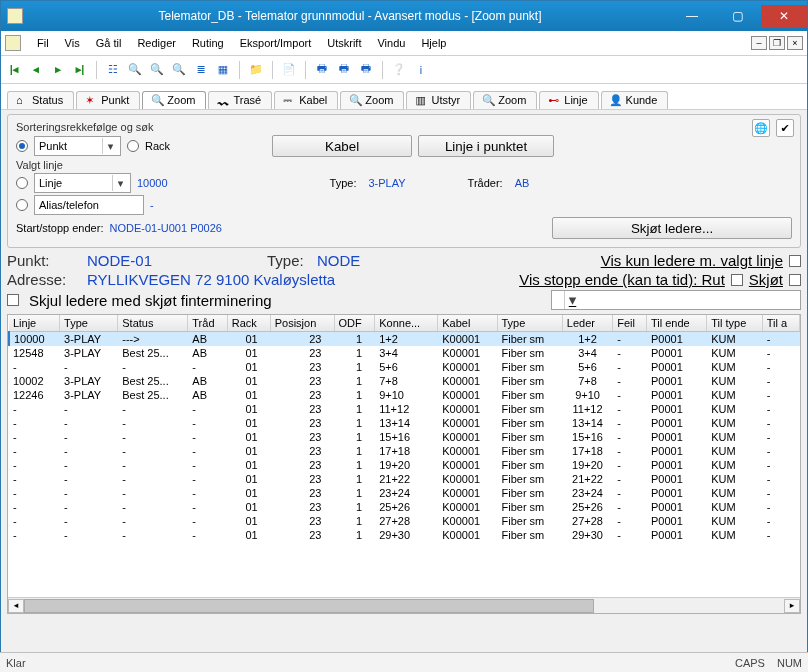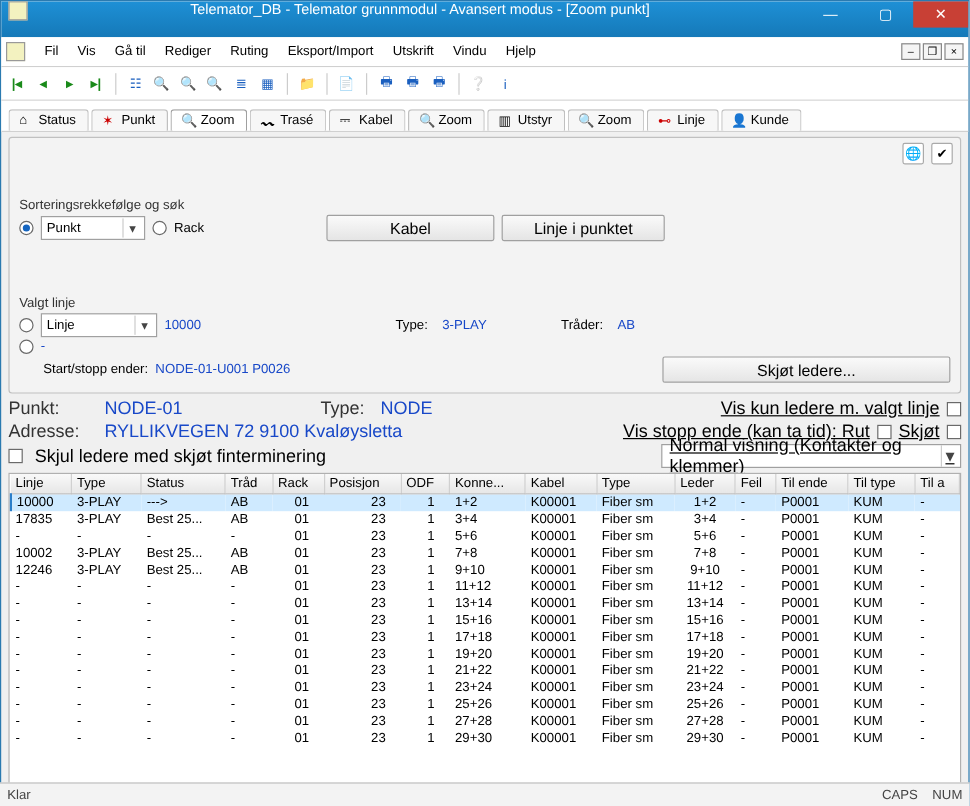--- a/index.html
+++ b/index.html
@@ -13,20 +13,21 @@
     height: 672px;
     overflow: hidden;
     border: 1px solid #2a7ab0;
   }
   
   .titlebar {
     height: 30px;
     background: linear-gradient(#1e90d6,#1579b8);
     color: #fff;
     display: flex;
+    align-items: center;
     padding: 0 0 0 6px;
     font-size: 12px;
   }
   .titlebar .app-icon { width:16px; height:16px; background:#f3f2c0; border:1px solid #999; margin-right:8px; }
   .titlebar .title { flex:1; text-align:center; }
   .titlebar .win-btns { display:flex; }
   .titlebar .win-btn { width:46px; height:22px; display:flex; align-items:center; justify-content:center; color:#fff; font-size:12px; }
   .titlebar .win-btn.close { background:#c84035; width:46px; height:22px; }
   
   .menubar {
@@ -83,21 +84,21 @@
   .panel {
     margin:4px 6px 0 6px;
     border:1px solid #c0c0c0;
     background:#f3f3f3;
     border-radius:3px;
     padding:4px 8px 6px 8px;
     position:relative;
     font-size:11px;
   }
   .panel .row { display:flex; align-items:center; gap:6px; margin:2px 0; }
-  .panel label.hdr { color:#333;margin-top:44px; }
+  .panel label.hdr { color:#333; }
   .dropdown {
     display:inline-flex; align-items:center;
     border:1px solid #a0a0a0; background:#fff;
     height:20px; padding:0 2px 0 4px;
   }
   .dropdown .dd-text { min-width:60px; }
   .dropdown .dd-arrow { width:16px;height:16px;display:flex;align-items:center;justify-content:center;color:#444;border-left:1px solid #ccc;margin-left:3px; }
   .radio { width:12px;height:12px;border:1px solid #6a6a6a;border-radius:50%;display:inline-block;position:relative;background:#fff; }
   .radio.checked::after { content:"";position:absolute;left:2px;top:2px;width:6px;height:6px;border-radius:50%;background:#1565c0; }
   .btn {
@@ -303,24 +304,27 @@
     <span class="blue-text">10000</span>
     <span style="width:150px"></span>
     <span>Type:</span>
     <span class="blue-text" style="margin-left:6px">3-PLAY</span>
     <span style="width:50px"></span>
     <span>Tråder:</span>
     <span class="blue-text" style="margin-left:6px">AB</span>
   </div>
   <div class="row">
     <span class="radio"></span>
+    <span class="dropdown" style="width:110px">
+      <span class="dd-text" style="min-width:80px">Alias/telefon</span>
+    </span>
     <span class="blue-text">-</span>
   </div>
   <div class="row">
-    <span style="margin-left:20px">Start/stopp ender:</span>
+    <span style="margin-left:0">Start/stopp ender:</span>
     <span class="blue-text">NODE-01-U001  P0026</span>
     <span style="flex:1"></span>
     <button class="btn wide"><span>Skjøt ledere...</span></button>
   </div>
 </div>
 
 <div class="infostrip">
   <div class="irow">
     <span class="lab">Punkt:</span>
     <span class="val" style="width:170px">NODE-01</span>
@@ -339,21 +343,20 @@
       <span class="checkbox"></span>
       <span>Skjøt</span>
       <span class="checkbox"></span>
     </div>
   </div>
   <div class="irow">
     <span class="checkbox"></span>
     <span>Skjul ledere med skjøt finterminering</span>
     <div class="right-controls">
       <div class="select" style="width:250px">
-        <span>Normal visning (Kontakter og klemmer)</span>
         <span class="sel-arrow">▾</span>
       </div>
     </div>
   </div>
 </div>
 
 <div class="table-wrap">
   <div style="overflow:auto;height:282px">
   <table>
     <thead>
@@ -387,21 +390,21 @@
             <td>1+2</td>
             <td>K00001</td>
             <td>Fiber sm</td>
             <td class="ctr">1+2</td>
             <td>-</td>
             <td>P0001</td>
             <td>KUM</td>
             <td>-</td>
           </tr>
           <tr>
-            <td>17835</td>
+            <td>12548</td>
             <td>3-PLAY</td>
             <td>Best 25...</td>
             <td>AB</td>
             <td class="num">01</td>
             <td class="num">23</td>
             <td class="num">1</td>
             <td>3+4</td>
             <td>K00001</td>
             <td>Fiber sm</td>
             <td class="ctr">3+4</td>

